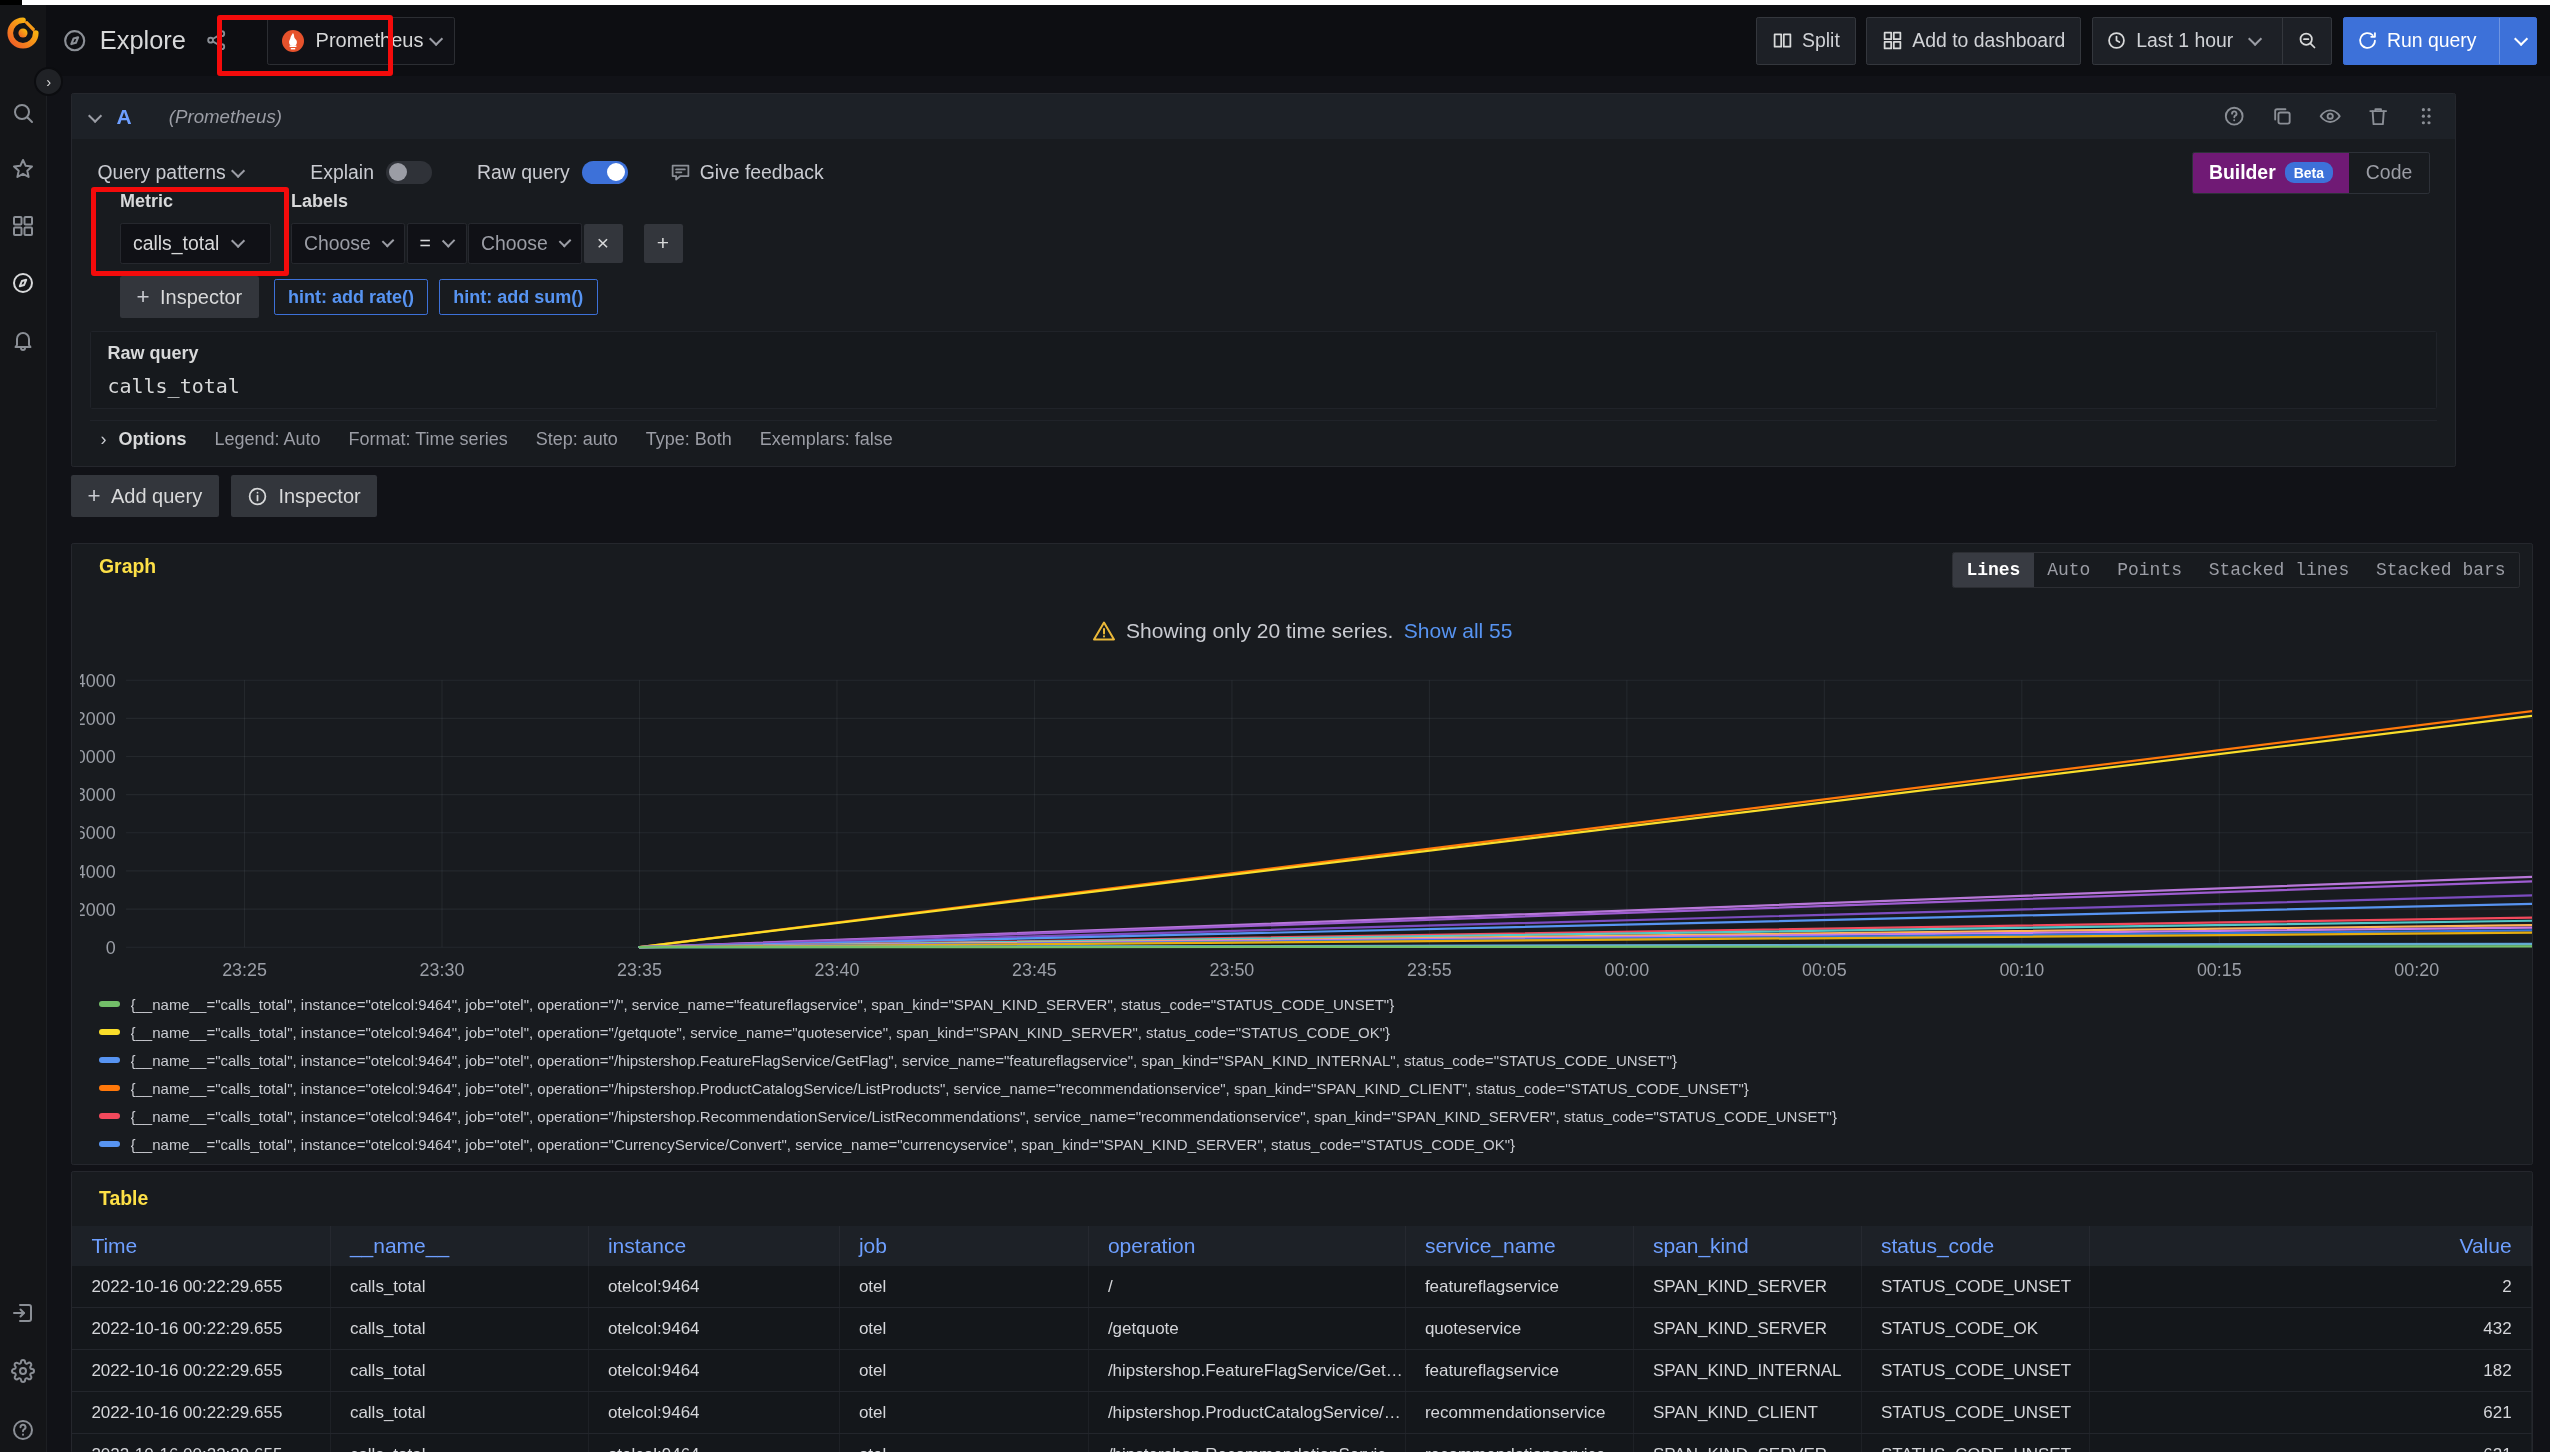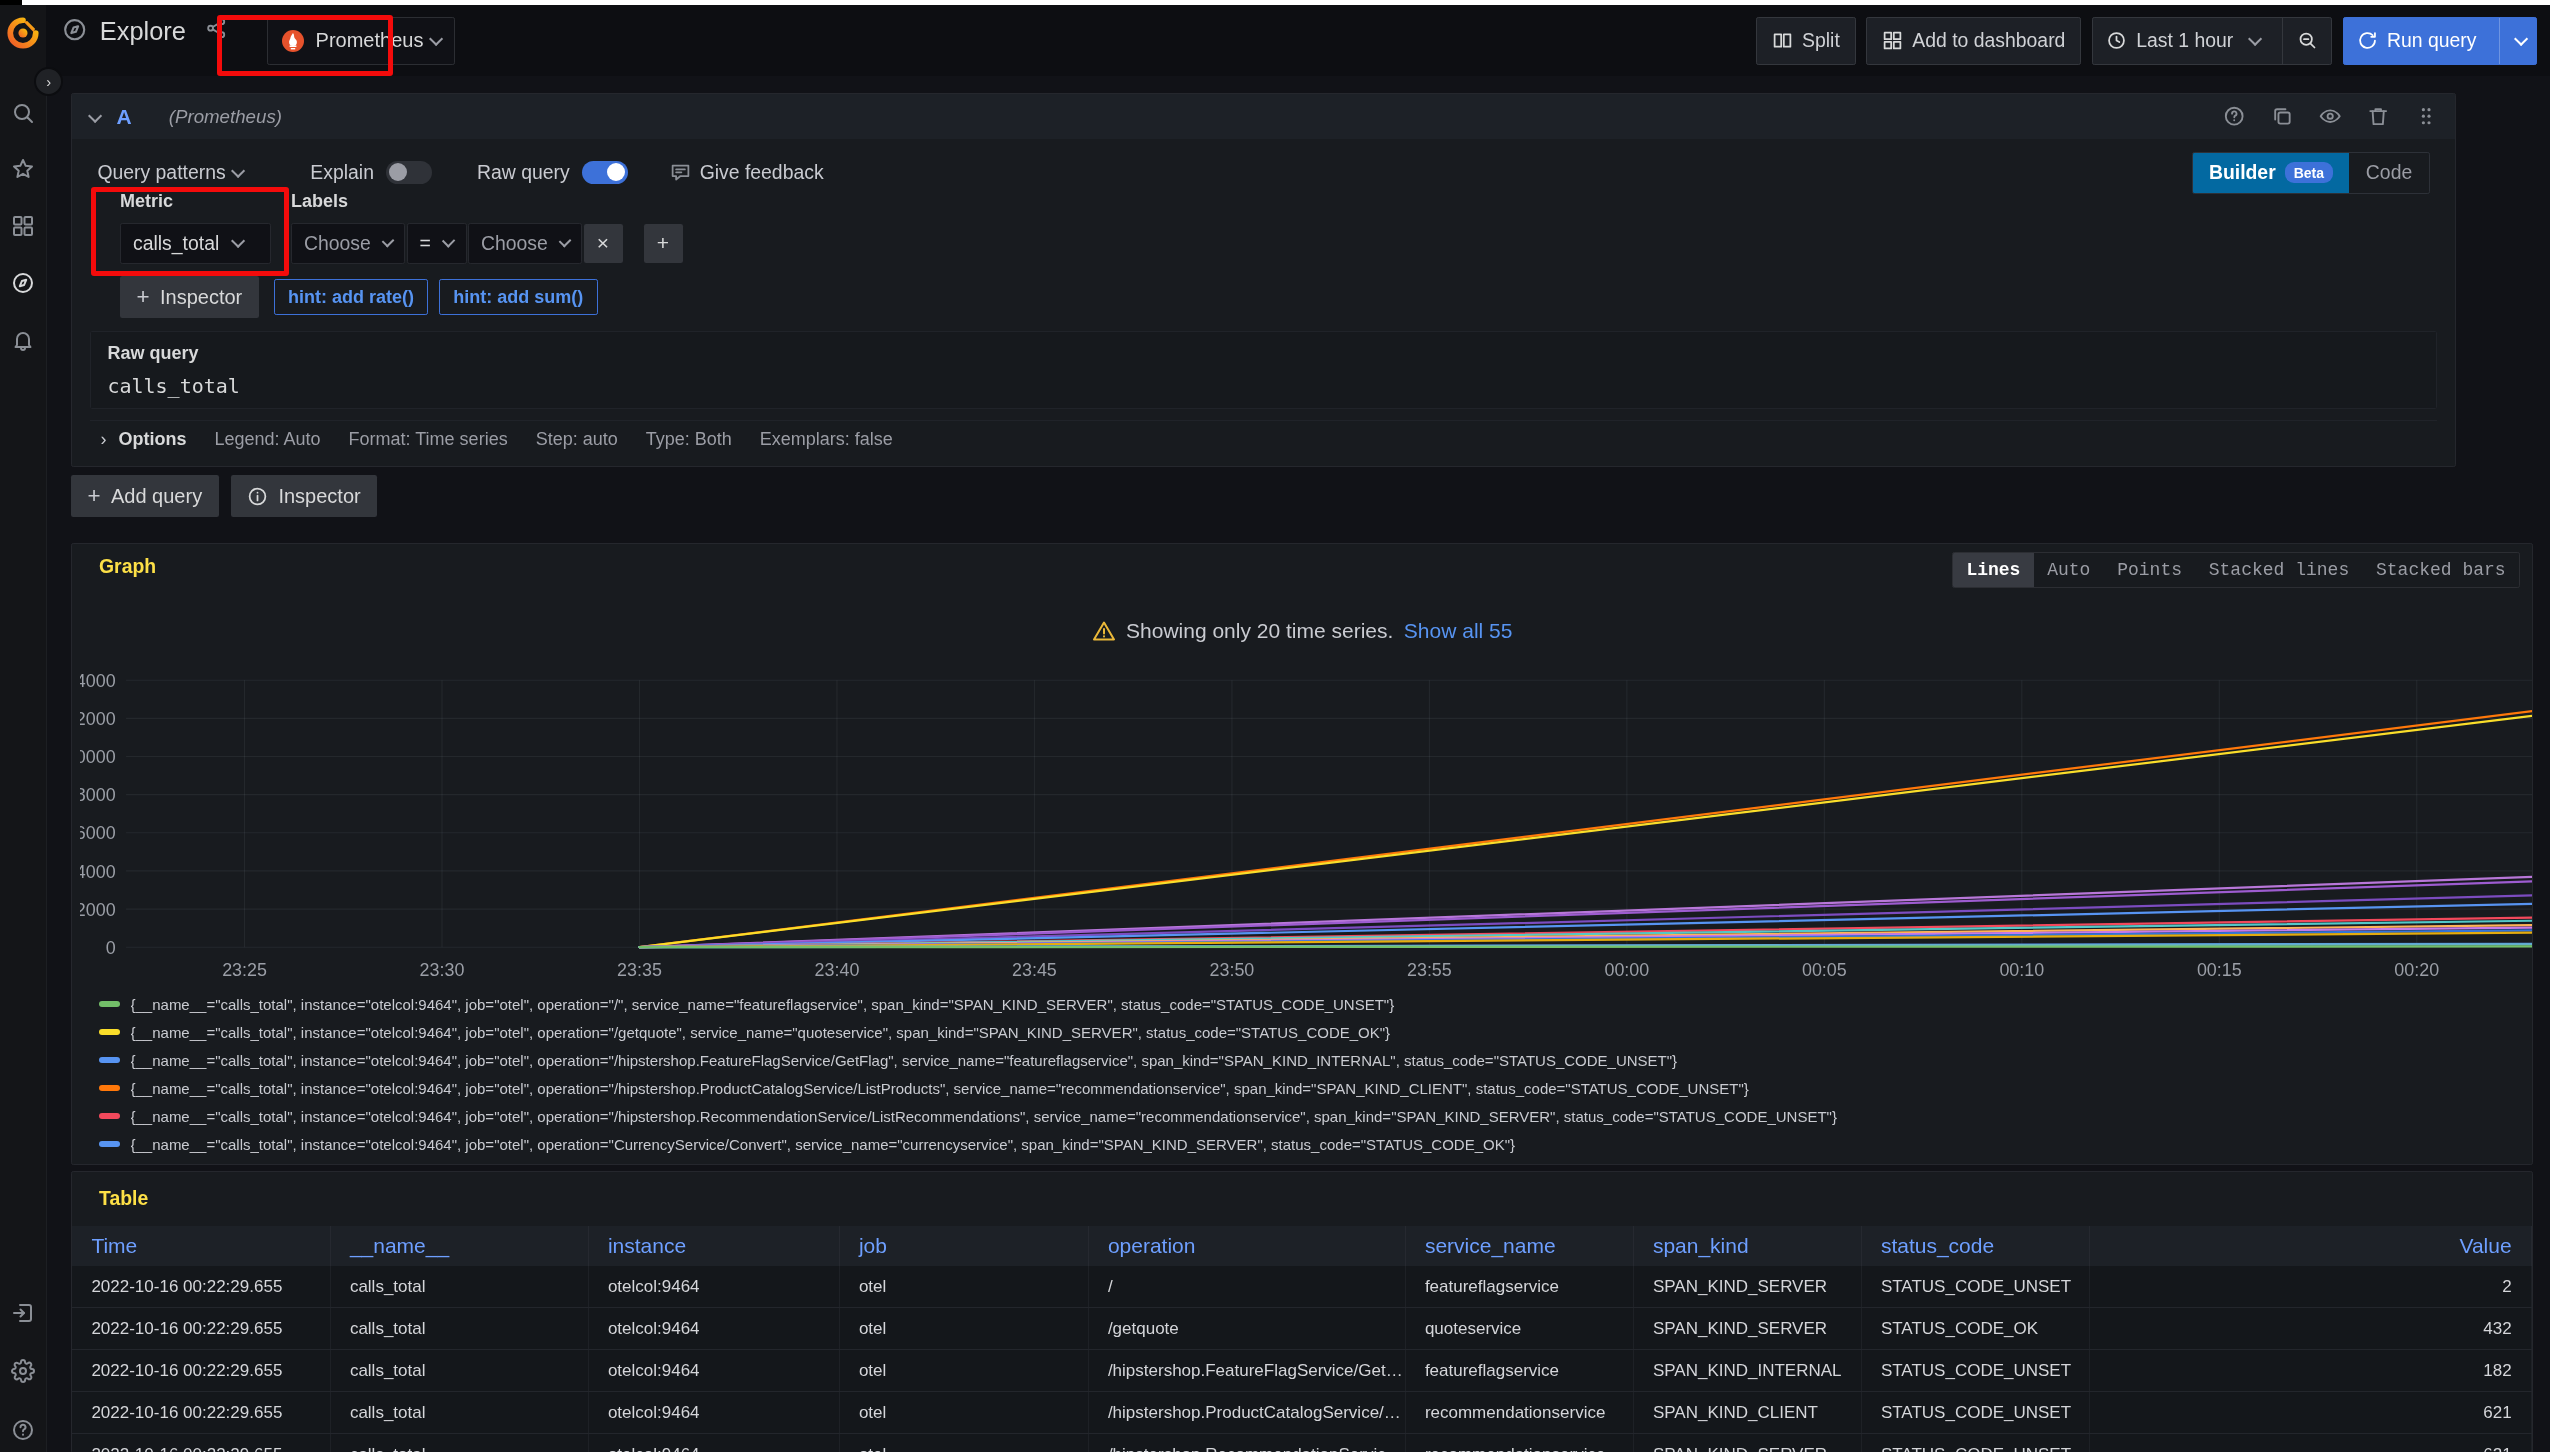--- a/index.html
+++ b/index.html
@@ -13,21 +13,21 @@
   #top-strip{top:0;left:0;width:2550px;height:5.2px;background:#ffffff;}
   #top-strip-corner{top:0;left:0;width:22.4px;height:5.2px;background:#000;}
   
   #sidebar{top:5.2px;left:0;width:46px;bottom:0;background:#141518;border-right:0.7px solid #1d1f23;}
   #logo{position:absolute;top:10.5px;left:6px;width:34px;height:34px;}
   .side-ic{position:absolute;left:11.2px;width:24px;height:24px;}
   
   #expand-btn{top:67px;left:34px;width:25.4px;height:25.4px;border-radius:50%;background:#202226;border:2.2px solid #0c0d10;color:#d8d9da;font-size:15px;display:flex;align-items:center;justify-content:center;z-index:30;}
   
   #header{top:5.2px;left:46px;right:0;height:71px;background:#0d0e12;display:flex;align-items:center;}
-  #hdr-left{display:flex;margin-left:16.4px;}
+  #hdr-left{display:flex;align-items:center;margin-left:16.4px;}
   #page-title{font-size:25.4px;font-weight:500;color:#d8d9da;margin-left:12px;}
   #ds-picker{display:flex;align-items:center;margin-left:39px;height:46px;padding:0 13.4px;border:0.7px solid #2c2e33;border-radius:2.2px;background:#101116;}
   #ds-name{font-size:20px;margin-left:10.5px;color:#d8d9da;}
   #hdr-right{margin-left:auto;display:flex;align-items:center;gap:10.5px;margin-right:13.4px;padding-left:37px;}
   .hbtn{height:46px;display:flex;align-items:center;gap:9px;padding:0 15px;background:#1d2026;border:0.7px solid #34373d;border-radius:2.2px;font-size:19.4px;font-weight:500;color:#d0d2d6;}
   .hbtn-group{display:flex;align-items:stretch;padding:0;}
   .hseg{display:flex;align-items:center;gap:9px;padding:0 13.4px;}
   .hseg + .hseg{border-left:0.7px solid #34373d;}
   #run-query{background:#3d71d9;border:0.7px solid #3d71d9;color:#fff;padding:0;}
   #run-query .hseg + .hseg{border-left:0.7px solid rgba(255,255,255,.25);padding:0 9px;}
@@ -41,21 +41,21 @@
   .qhead-icons{margin-left:auto;display:flex;align-items:center;gap:25.4px;}
   .qhead-icons svg{width:22.4px;height:22.4px;}
   .qtoolbar{display:flex;align-items:center;padding:10.5px 25.4px 0 25.4px;height:46px;justify-content:space-between;}
   .qt-item{display:flex;align-items:center;font-size:19.4px;color:#c9cbd1;}
   .toggle{width:46px;height:22.4px;border-radius:12px;background:#2f3238;position:relative;margin-left:12px;}
   .toggle .knob{position:absolute;top:2.2px;left:3px;width:18px;height:18px;border-radius:50%;background:#9b9da5;}
   .toggle.on{background:#3d71d9;}
   .toggle.on .knob{left:auto;right:3px;background:#fff;}
   #builder-code{margin-left:auto;display:flex;border:0.7px solid #2d3138;border-radius:2.2px;overflow:hidden;height:40px;}
   .bc-seg{display:flex;align-items:center;gap:9px;padding:0 16.4px;font-size:19.4px;color:#9b9da5;}
-  .bc-seg.active{background:#0369a1;color:#fff;font-weight:700;}
+  .bc-seg.active{background:#701a75;color:#fff;font-weight:700;}
   .badge{background:#3d71d9;color:#fff;font-size:14px;font-weight:700;padding:2.2px 9px;border-radius:9px;}
   .field-label{font-size:18px;font-weight:700;color:#d8d9da;}
   .select{height:39px;background:#101116;border:0.7px solid #26282e;border-radius:2.2px;display:flex;align-items:center;padding:0 12px;font-size:19.4px;color:#d8d9da;}
   .select .chev{margin-left:13.4px;}
   .placeholder{color:#9b9da5;}
   .sq-btn{width:39px;height:39px;background:#33363c;border-radius:2.2px;color:#d8d9da;font-size:21px;display:flex;align-items:center;justify-content:center;}
   .gbtn{height:42px;display:flex;align-items:center;gap:10.5px;padding:0 16.4px;background:#33363c;border-radius:2.2px;font-size:20px;font-weight:500;color:#d8d9da;}
   .hint-btn{height:36px;display:flex;align-items:center;padding:0 13.4px;border:0.7px solid #3d71d9;border-radius:2.2px;color:#5794f2;font-size:18px;font-weight:700;background:transparent;}
   #raw-block{position:absolute;left:18px;right:18px;top:237px;height:78px;background:#16191d;border:0.7px solid #202329;border-radius:1.5px;padding:10.5px 16.4px;box-sizing:border-box;}
   #raw-expr{font-family:"DejaVu Sans Mono",monospace;font-size:20px;color:#d8d9da;margin-top:10.5px;}

